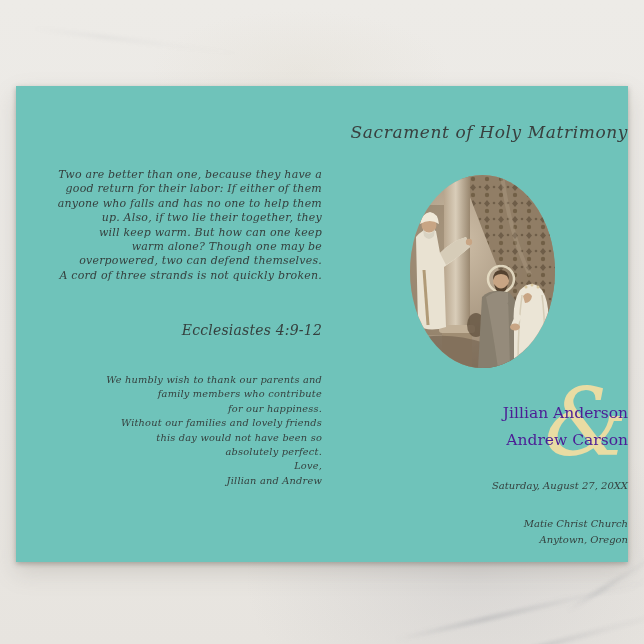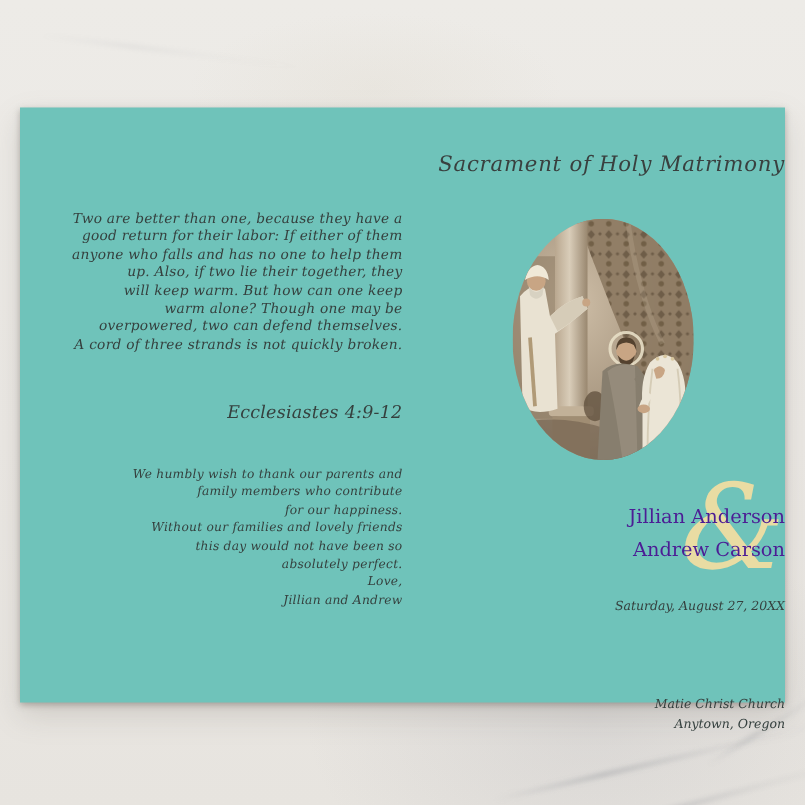--- a/index.html
+++ b/index.html
@@ -53,21 +53,21 @@
     border-radius:50%; overflow:hidden;
   }
   .oval svg { display:block; }
 
   .amp {
     top:290px; font-size:94px; line-height:94px; color:#e9dca3; z-index:1;
     font-family:"DejaVu Serif", serif;
   }
   .names    { top:314px; font-size:15.5px; line-height:27px; color:#4c1d95; z-index:2; position:absolute; left:0; width:100%; text-align:right; }
   .datetime { top:392px; font-size:10px; line-height:16.5px;font-style:italic; }
-  .church   { top:430px; font-size:10px; line-height:15.5px;margin-top:40px; }
+  .church   { top:430px; font-size:10px; line-height:15.5px; }
 </style>
 </head>
 <body>
 
 <div class="scene">
   <div class="smudge"></div>
   <div class="smudge2"></div>
   <div class="vein v1"></div>
   <div class="vein v2"></div>
   <div class="vein v3"></div>

